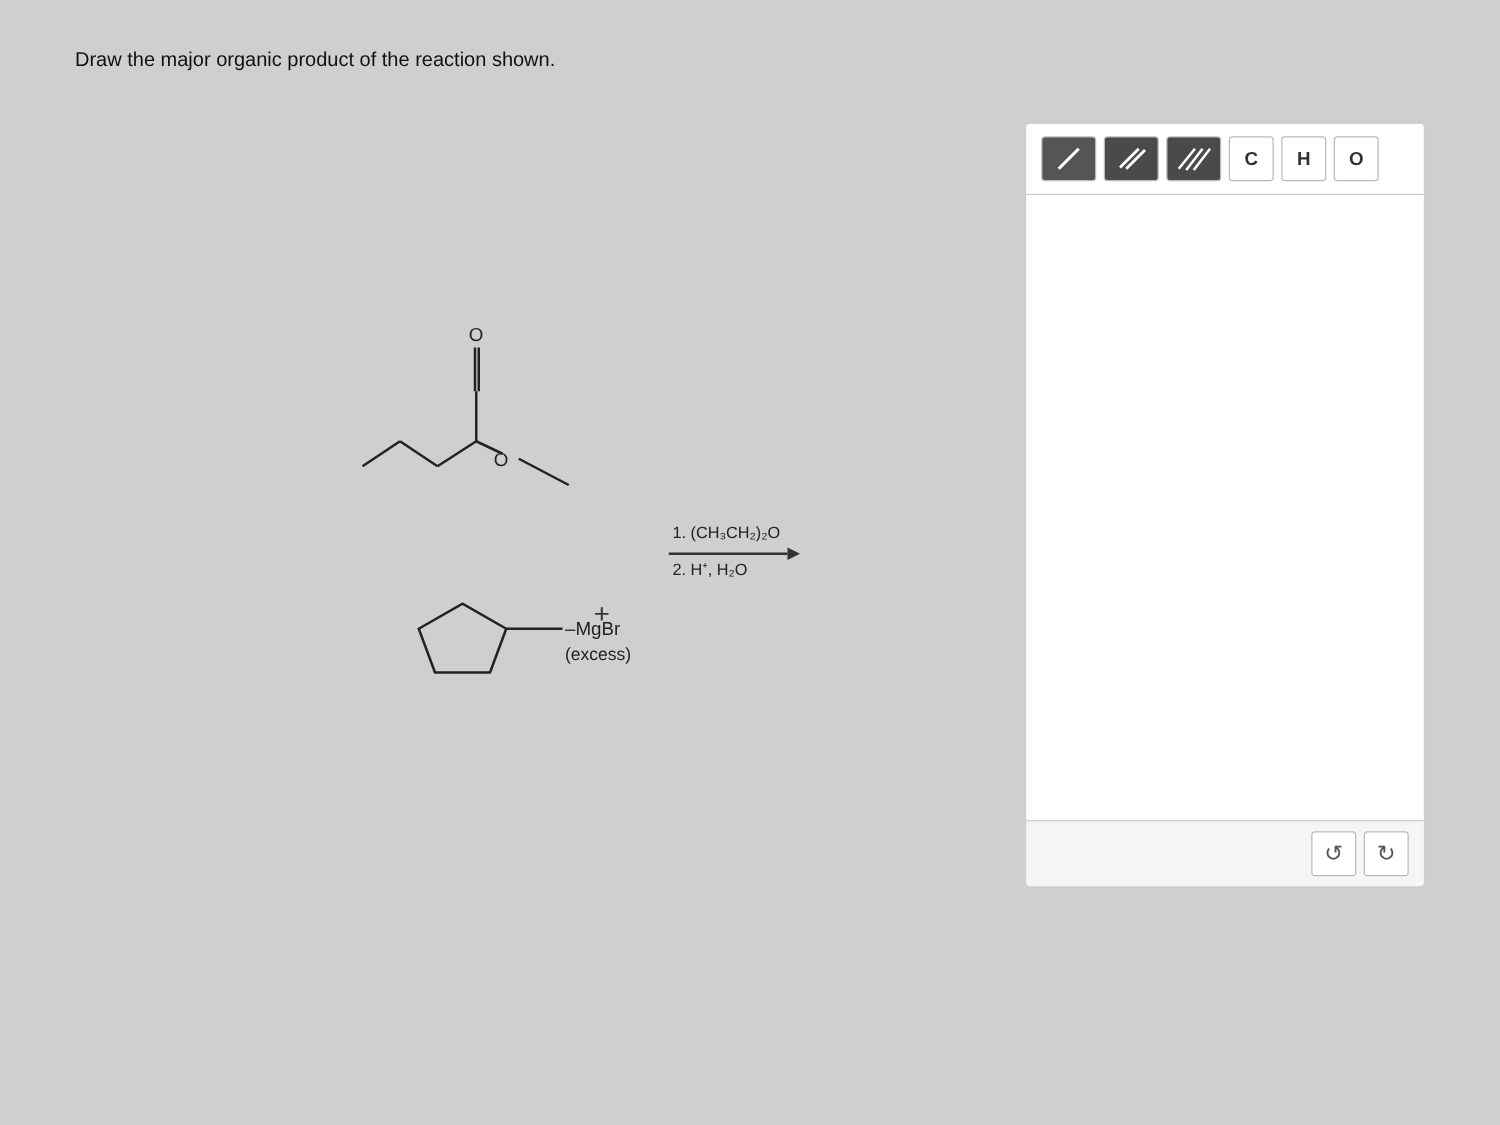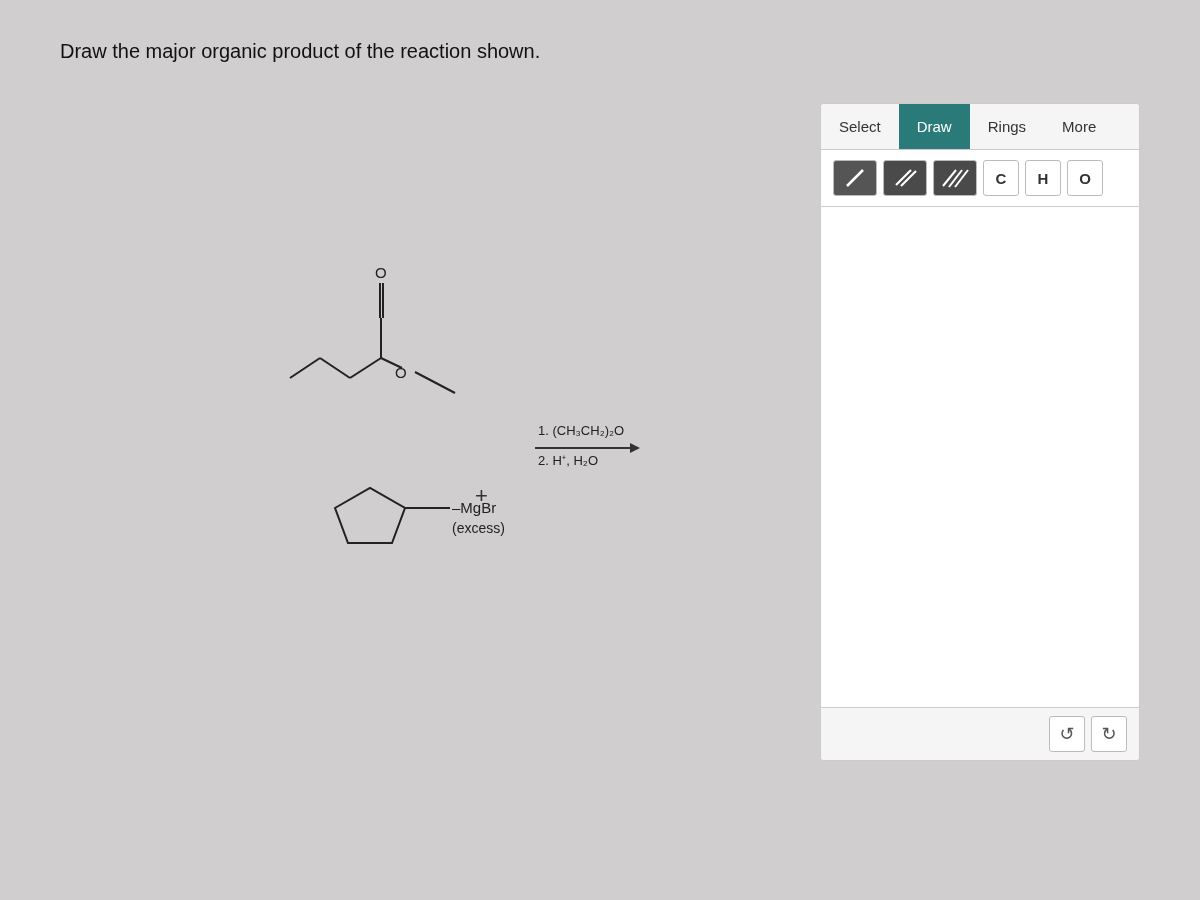--- a/index.html
+++ b/index.html
@@ -15,21 +15,21 @@
 
     .main-container {
       width: 100%;
       height: 100%;
       display: flex;
       flex-direction: column;
       padding: 40px 60px;
     }
 
     .question-title {
-      font-size: 20px;
+      font-size: 16px;
       color: #111;
       margin-bottom: 40px;
       font-weight: normal;
     }
 
     .content-area {
       display: flex;
       flex-direction: row;
       gap: 40px;
       align-items: flex-start;
@@ -201,26 +201,20 @@
 
           <text x="368" y="272" font-size="13" fill="#222" font-family="Arial">1. (CH₃CH₂)₂O</text>
           <text x="368" y="302" font-size="13" fill="#222" font-family="Arial">2. H⁺, H₂O</text>
 
         </svg>
       </div>
     </div>
 
     <div class="tool-panel">
 
-      <div class="tool-toolbar">
-        <button class="tool-btn">Select</button>
-        <button class="tool-btn active">Draw</button>
-        <button class="tool-btn">Rings</button>
-        <button class="tool-btn">More</button>
-      </div>
 
       <div class="bond-toolbar">
 
         <button class="bond-btn single-bond">
           <svg width="22" height="22" viewBox="0 0 22 22">
             <line x1="3" y1="19" x2="19" y2="3" stroke="white" stroke-width="2.5"></line>
           </svg>
         </button>
 
         <button class="bond-btn">

